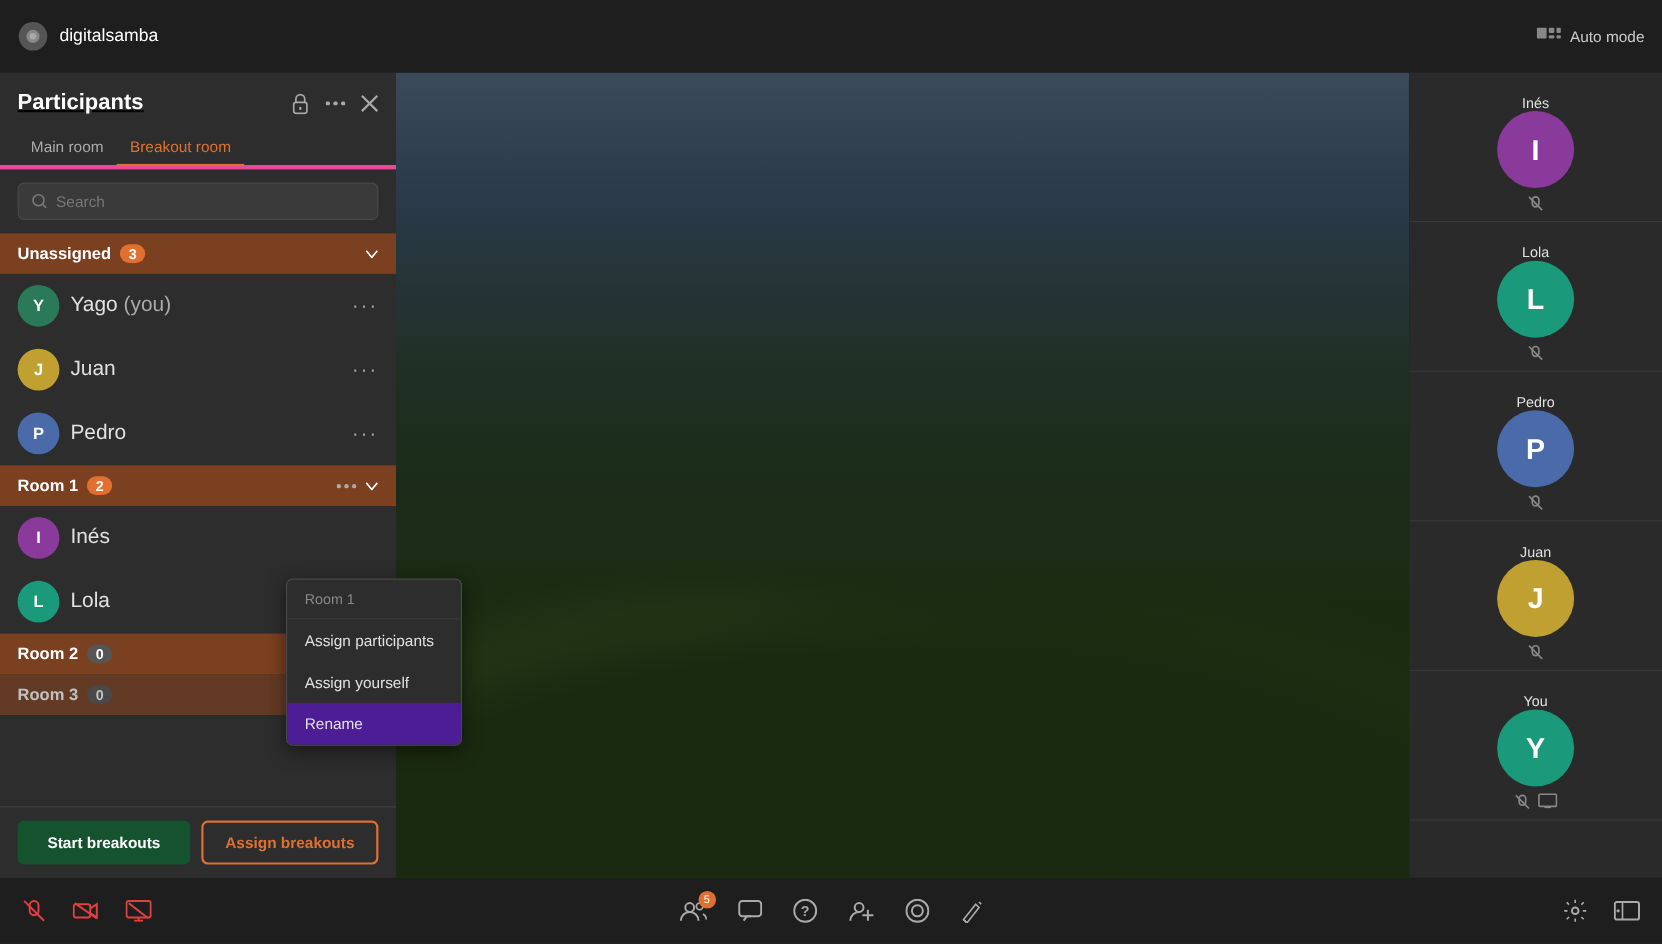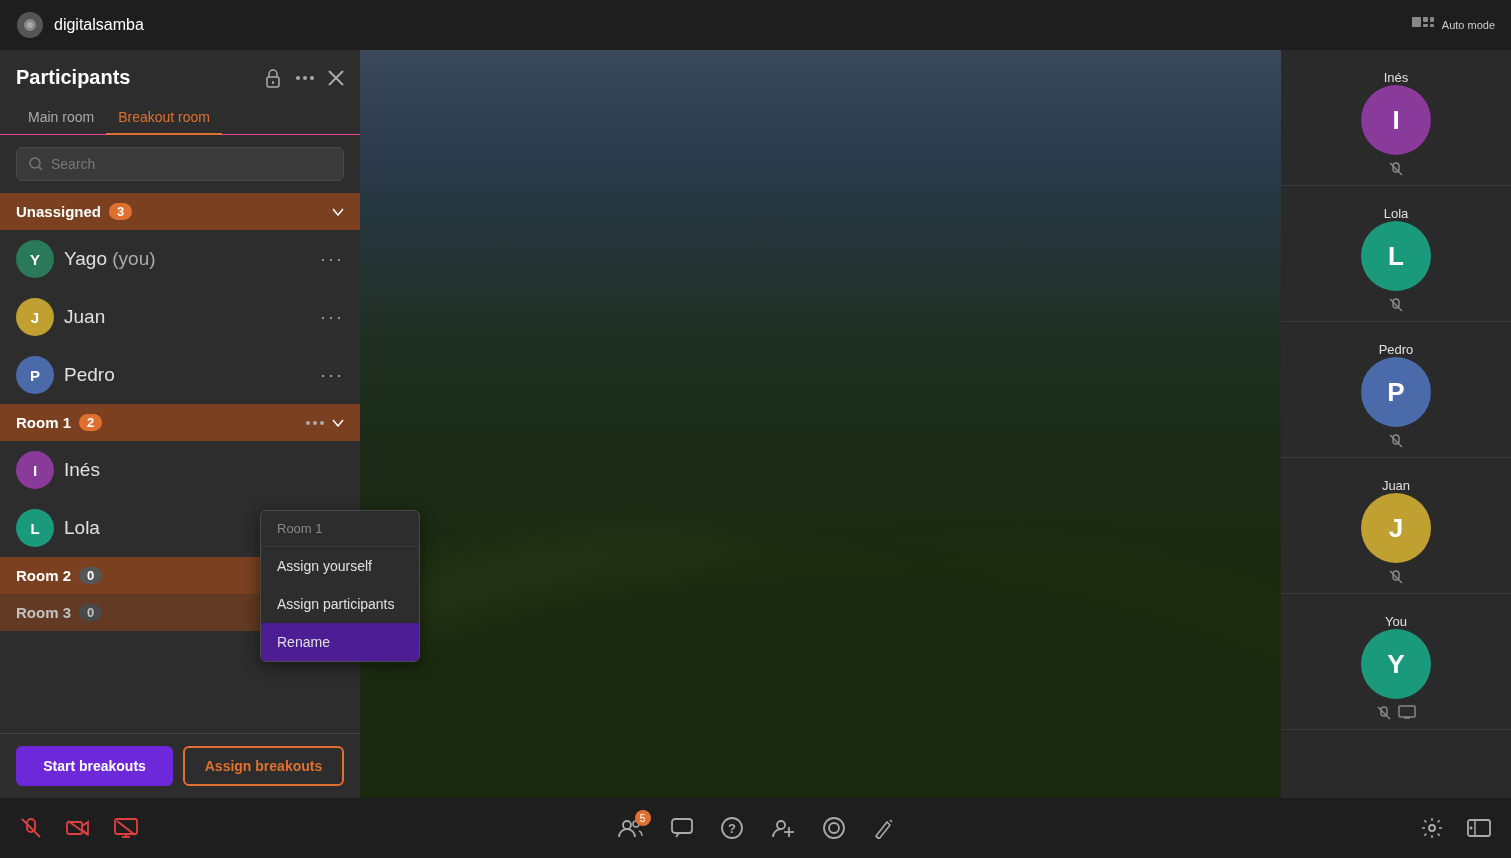--- a/index.html
+++ b/index.html
@@ -9,21 +9,21 @@
       width: 1511px;
       height: 858px;
       overflow: hidden;
       display: flex;
       flex-direction: column;
     }
 
     
     .topbar {
       background: #1e1e1e;
-      height: 50px;
+      height: 66px;
       display: flex;
       align-items: center;
       padding: 0 16px;
       justify-content: space-between;
       flex-shrink: 0;
     }
     .topbar-left {
       display: flex;
       align-items: center;
       gap: 10px;
@@ -31,21 +31,21 @@
     .logo-text {
       color: #fff;
       font-size: 16px;
       font-weight: 500;
     }
     .topbar-right {
       display: flex;
       align-items: center;
       gap: 8px;
       color: #ccc;
-      font-size: 11px;
+      font-size: 14px;
     }
 
     
     .main-content {
       display: flex;
       flex: 1;
       overflow: hidden;
     }
 
     
@@ -57,41 +57,42 @@
       flex-shrink: 0;
       position: relative;
     }
 
     
     .panel-header {
       padding: 16px 16px 0 16px;
       display: flex;
       align-items: center;
       justify-content: space-between;
+      text-decoration: underline;
     }
     .panel-title {
       color: #fff;
       font-size: 20px;
       font-weight: 600;
     }
     .panel-controls {
       display: flex;
       align-items: center;
       gap: 14px;
     }
     .panel-controls svg {
       cursor: pointer;
       color: #aaa;
     }
 
     
     .tabs {
       display: flex;
       padding: 12px 16px 0 16px;
-      border-bottom: 1px solid #ec4899;
+      border-bottom: 4px solid #ec4899;
     }
     .tab {
       padding: 8px 12px;
       font-size: 14px;
       cursor: pointer;
       color: #aaa;
       border-bottom: 2px solid transparent;
       margin-bottom: -1px;
     }
     .tab.active {
@@ -227,21 +228,21 @@
 
     
     .bottom-buttons {
       padding: 12px 16px;
       display: flex;
       gap: 10px;
       border-top: 1px solid #444;
     }
     .btn-start {
       flex: 1;
-      background: #6d28d9;
+      background: #14532d;
       color: #fff;
       border: none;
       border-radius: 6px;
       padding: 10px;
       font-size: 14px;
       font-weight: 600;
       cursor: pointer;
     }
     .btn-clear {
       flex: 1;
@@ -561,22 +562,22 @@
       </div>
     </div>
 
     <div class="bottom-buttons">
       <button class="btn-start">Start breakouts</button>
       <button class="btn-clear">Assign breakouts</button>
     </div>
 
     <div class="dropdown-menu">
       <div class="dropdown-room-label">Room 1</div>
+      <div class="dropdown-item">Assign participants</div>
       <div class="dropdown-item">Assign yourself</div>
-      <div class="dropdown-item">Assign participants</div>
       <div class="dropdown-item active">Rename</div>
     </div>
   </div>
 
   <div class="video-area">
     <div class="video-bg">
       <div class="landscape"></div>
     </div>
   </div>
 

